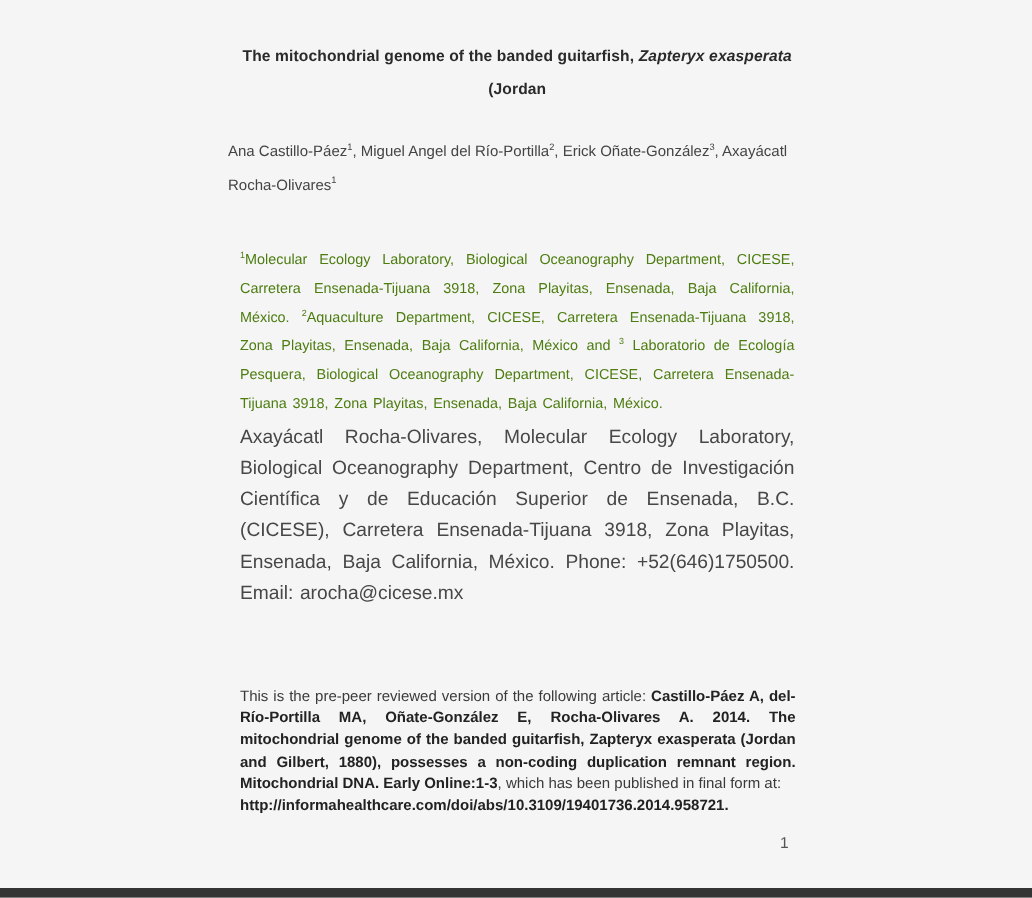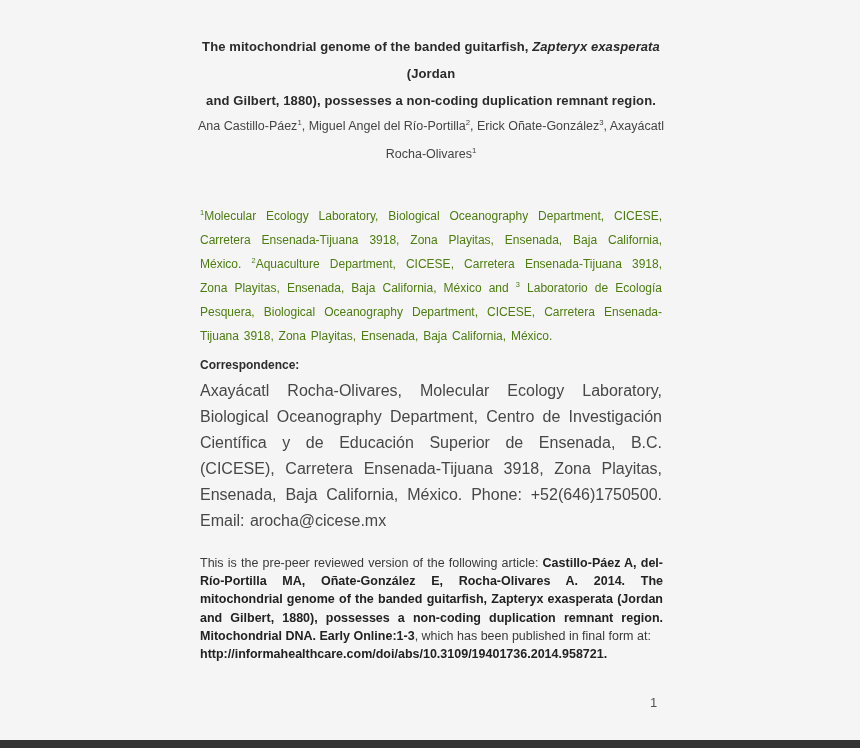--- a/index.html
+++ b/index.html
@@ -18,21 +18,21 @@
   .i { font-style: italic; }
   sup { font-size: 0.62em; line-height: 0; vertical-align: super; }
 
   .title {
     top: 33px; text-align: center;
     font-size: 13px; line-height: 27px;
     letter-spacing: 0.1px;
   }
   .authors {
     top: 112px; left: 190px; width: 482px;
-    text-align: center;
+    text-align: left;
     font-size: 12.5px; line-height: 28px;
     color: #444;
   }
   .affiliations {
     top: 204px; text-align: justify;
     font-size: 12px; line-height: 24px;
     color: #4d7c0f; word-spacing: 1.5px;
   }
   .correspondence { top: 352px; }
   .corr-label {
@@ -42,49 +42,48 @@
   .corr-body {
     margin: 0; text-align: justify;
     font-size: 16px; line-height: 26px;
     color: #474747; word-spacing: 1px;
   }
   .keywords {
     top: 492px; font-size: 12.5px; line-height: 17px; color: #4d4d4d;
   }
   .keywords .kw-label { font-weight: bold; color: #2d2d2d; }
   .citation {
-    top: 554px; width: 463px;
+    top: 571px; width: 463px;
     text-align: justify;
     font-size: 12.5px; line-height: 18.2px;
     color: #3a3a3a;
   }
   .citation .b { color: #222; }
   .page-number {
     position: absolute; left: 650px; top: 695px;
     font-size: 13px; color: #555;
   }
   .footer-bar {
     position: absolute; left: 0; bottom: 0;
     width: 860px; height: 8px;
     background: #343434;
   }
 </style>
 </head>
 <body>
 
 <div class="page">
 
-  <p class="blk title"><span class="b">The mitochondrial genome of the banded guitarfish, </span><span class="b i">Zapteryx exasperata</span><span class="b"> (Jordan</span><br><span class="b">and Gilbert, 1880), possesses a non-coding duplication remnant region.</span></p>
+  <p class="blk title"><span class="b">The mitochondrial genome of the banded guitarfish, </span><span class="b i">Zapteryx exasperata</span><span class="b"> (Jordan</span><br></p>
 
   <p class="blk authors"><span>Ana Castillo-Páez</span><sup>1</sup><span>, Miguel Angel del Río-Portilla</span><sup>2</sup><span>, Erick Oñate-González</span><sup>3</sup><span>, Axayácatl</span><br><span>Rocha-Olivares</span><sup>1</sup></p>
 
   <p class="blk affiliations"><sup>1</sup><span>Molecular Ecology Laboratory, Biological Oceanography Department, CICESE, Carretera Ensenada-Tijuana 3918, Zona Playitas, Ensenada, Baja California, México. </span><sup>2</sup><span>Aquaculture Department, CICESE, Carretera Ensenada-Tijuana 3918, Zona Playitas, Ensenada, Baja California, México and </span><sup>3</sup><span> Laboratorio de Ecología Pesquera, Biological Oceanography Department, CICESE, Carretera Ensenada-Tijuana 3918, Zona Playitas, Ensenada, Baja California, México.</span></p>
 
   <div class="blk correspondence">
-    <p class="corr-label">Correspondence:</p>
     <p class="corr-body">Axayácatl Rocha-Olivares, Molecular Ecology Laboratory, Biological Oceanography Department, Centro de Investigación Científica y de Educación Superior de Ensenada, B.C. (CICESE), Carretera Ensenada-Tijuana 3918, Zona Playitas, Ensenada, Baja California, México. Phone: +52(646)1750500. Email: arocha@cicese.mx</p>
   </div>
 
 
   <p class="blk citation"><span>This is the pre-peer reviewed version of the following article: </span><span class="b">Castillo-Páez A, del-Río-Portilla MA, Oñate-González E, Rocha-Olivares A. 2014. The mitochondrial genome of the banded guitarfish, Zapteryx exasperata (Jordan and Gilbert, 1880), possesses a non-coding duplication remnant region. Mitochondrial DNA. Early Online:1-3</span><span>, which has been published in final form at:</span><br><span class="b">http://informahealthcare.com/doi/abs/10.3109/19401736.2014.958721.</span></p>
 
   <div class="page-number">1</div>
 
   <div class="footer-bar"></div>
 

